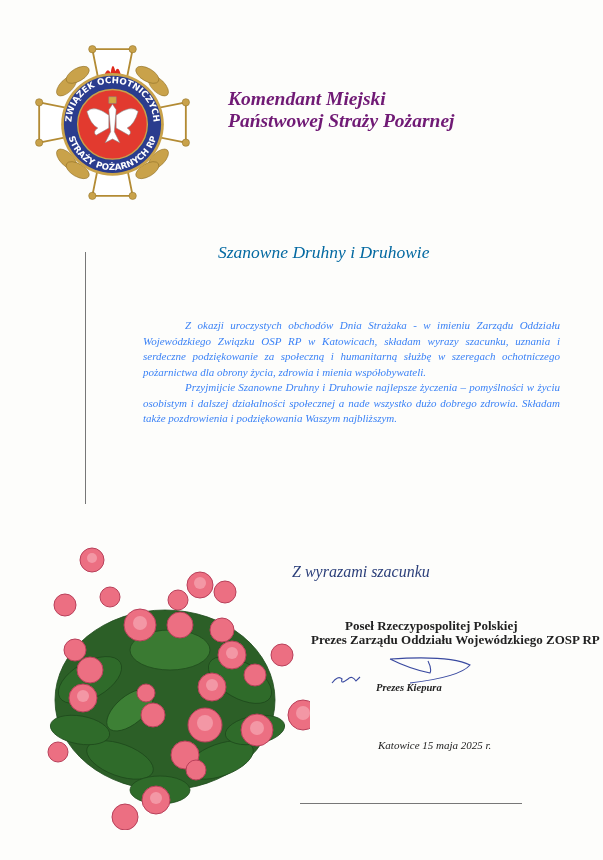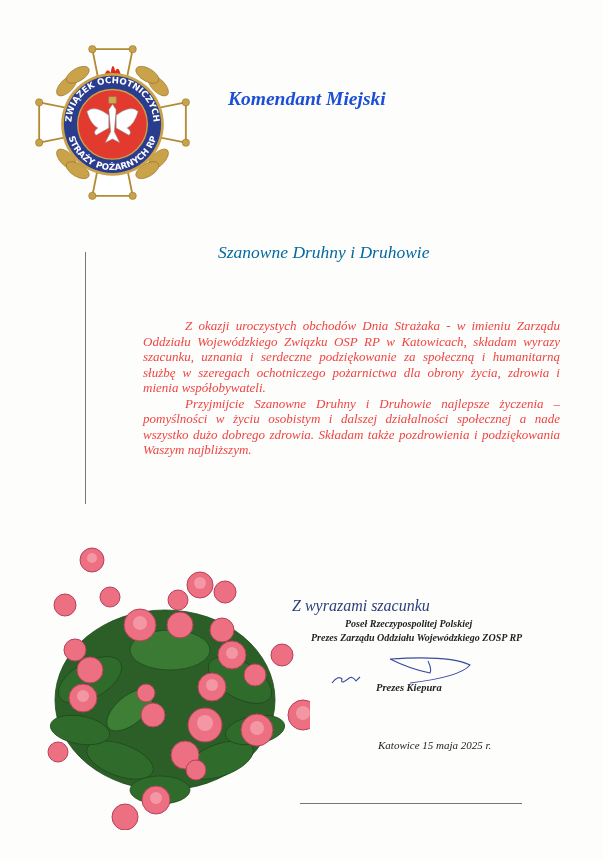--- a/index.html
+++ b/index.html
@@ -2,28 +2,28 @@
 <html><head>
 <meta charset="utf-8">
 <style>
   html, body { margin: 0; padding: 0; }
   body {
     width: 603px; height: 860px; position: relative; overflow: hidden;
     background: #fdfdfb;
     font-family: "Liberation Serif", serif;
   }
   .emblem { position: absolute; left: 30px; top: 40px; width: 165px; height: 165px; }
-  .header { position: absolute; left: 228px; top: 88px; color: #1d4ed8; font-weight: bold; font-style: italic; font-size: 19.5px; line-height: 22px; }
+  .header { position: absolute; left: 228px; top: 88px; color: #701a75; font-weight: bold; font-style: italic; font-size: 19.5px; line-height: 22px; }
   .header div { white-space: nowrap; }
   .greeting { position: absolute; left: 218px; top: 242px; color: #0369a1; font-style: italic; font-size: 17.5px; white-space: nowrap; }
   .vline { position: absolute; left: 85px; top: 252px; width: 1px; height: 252px; background: #777; }
-  .body-text { position: absolute; left: 143px; top: 318px; width: 417px; font-style: italic; font-size: 13px; line-height: 15.5px; color: #ef4444; text-align: justify; }
+  .body-text { position: absolute; left: 143px; top: 318px; width: 417px; font-style: italic; font-size: 11px; line-height: 15.5px; color: #3b82f6; text-align: justify; }
   .body-text p { margin: 0; text-indent: 42px; }
-  .closing { position: absolute; left: 292px; top: 563px; color: #2b3f7a; font-style: italic; font-size: 16px; white-space: nowrap; margin-top: 34px; }
-  .title1, .title2 { position: absolute; font-style: italic; font-weight: bold; font-size: 10px; color: #222; white-space: nowrap; }
+  .closing { position: absolute; left: 292px; top: 563px; color: #2b3f7a; font-style: italic; font-size: 16px; white-space: nowrap; }
+  .title1, .title2 { position: absolute; font-weight: bold; font-size: 13px; color: #222; white-space: nowrap; }
   .title1 { left: 345px; top: 618px; }
   .title2 { left: 311px; top: 632px; }
   .signature { position: absolute; left: 330px; top: 655px; width: 150px; height: 40px; }
   .signer { position: absolute; left: 376px; top: 682px; font-style: italic; font-weight: bold; font-size: 10.5px; color: #222; white-space: nowrap; }
   .date { position: absolute; left: 378px; top: 739px; font-style: italic; font-size: 11px; color: #222; white-space: nowrap; }
   .hline { position: absolute; left: 300px; top: 803px; width: 222px; height: 1px; background: #777; }
   .flowers { position: absolute; left: 20px; top: 530px; width: 290px; height: 300px; }
 </style>
 </head>
 <body>
@@ -77,20 +77,21 @@
   <g fill="#ffffff" stroke="#888" stroke-width="0.6">
     <path d="M90 70 L94 76 L92 100 L98 112 L90 108 L82 112 L88 100 L86 76 Z"></path>
     <path d="M86 82 Q70 70 62 78 Q66 92 74 96 Q68 100 72 104 L86 96 Z"></path>
     <path d="M94 82 Q110 70 118 78 Q114 92 106 96 Q112 100 108 104 L94 96 Z"></path>
     <rect x="86" y="62" width="8" height="7" fill="#d4a940"></rect>
   </g>
 </svg>
 
 <div class="header">
   <div>Komendant Miejski</div>
+  <div>Państwowej Straży Pożarnej</div>
 </div>
 
 <div class="greeting">Szanowne Druhny i Druhowie</div>
 
 <div class="vline"></div>
 
 <div class="body-text">
   <p>Z okazji uroczystych obchodów Dnia Strażaka - w imieniu Zarządu Oddziału Wojewódzkiego Związku OSP RP w Katowicach, składam wyrazy szacunku, uznania i serdeczne podziękowanie za społeczną i humanitarną służbę w szeregach ochotniczego pożarnictwa dla obrony życia, zdrowia i mienia współobywateli.</p>
   <p>Przyjmijcie Szanowne Druhny i Druhowie  najlepsze życzenia – pomyślności w życiu osobistym i dalszej działalności społecznej a nade wszystko dużo dobrego zdrowia. Składam  także pozdrowienia i podziękowania Waszym najbliższym.</p>
 </div>

